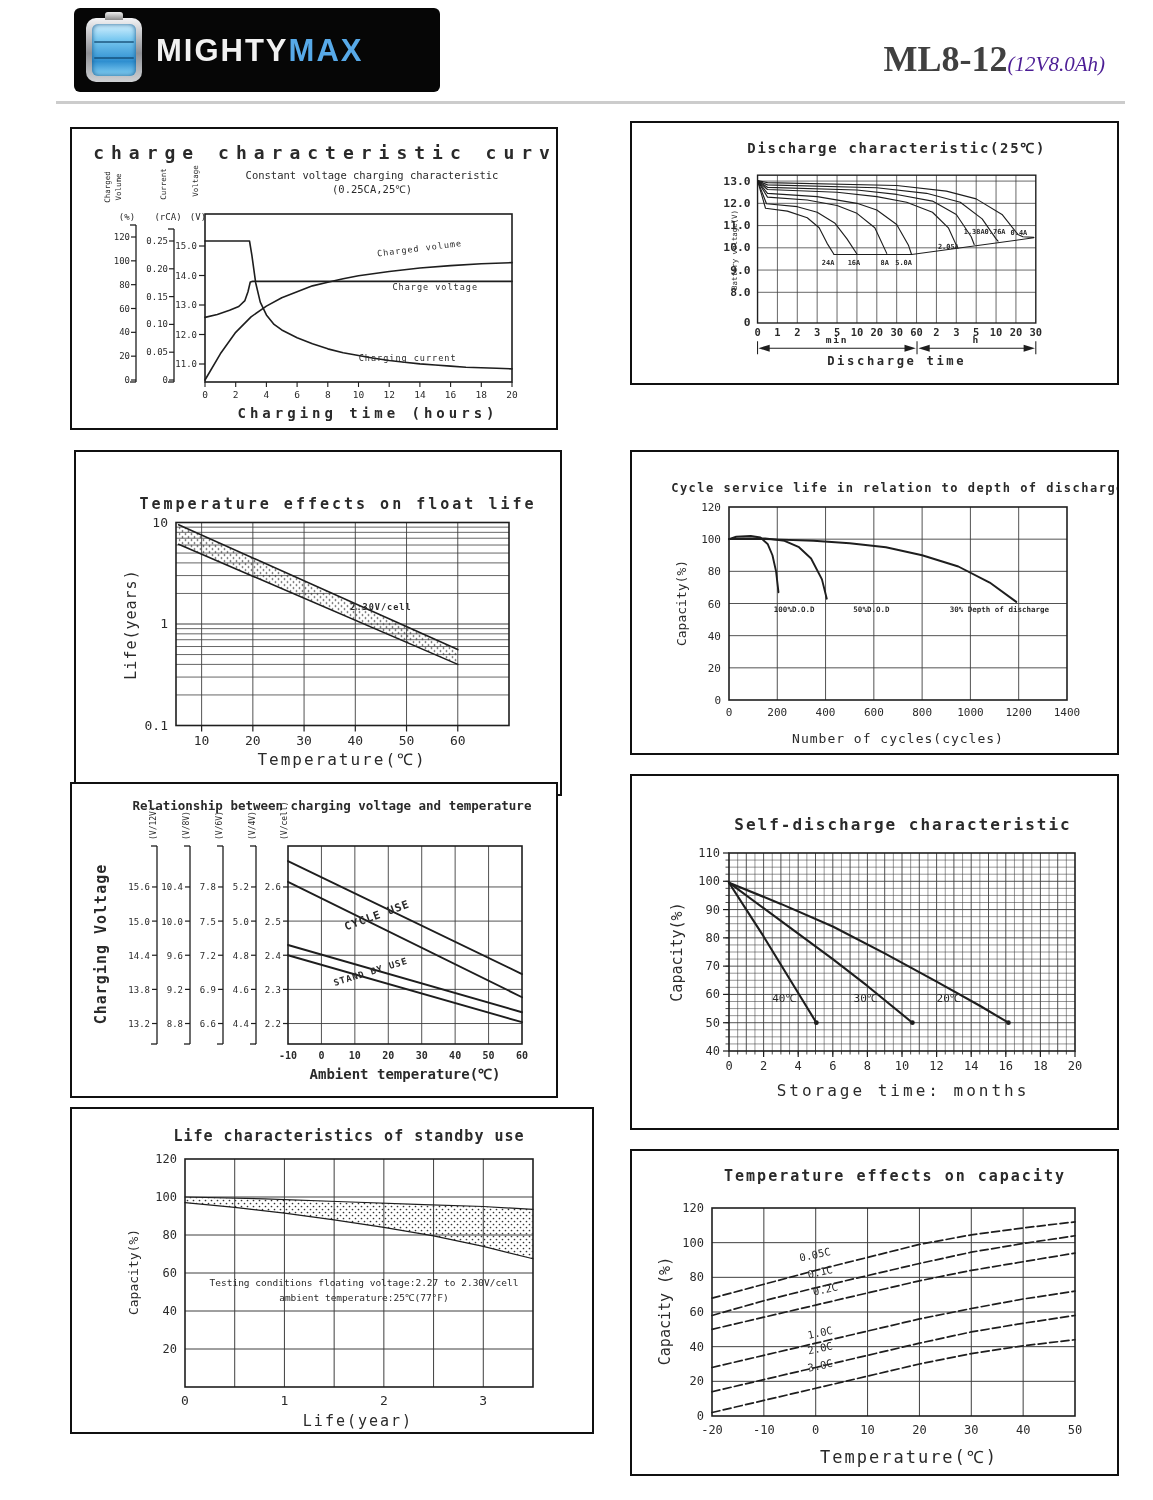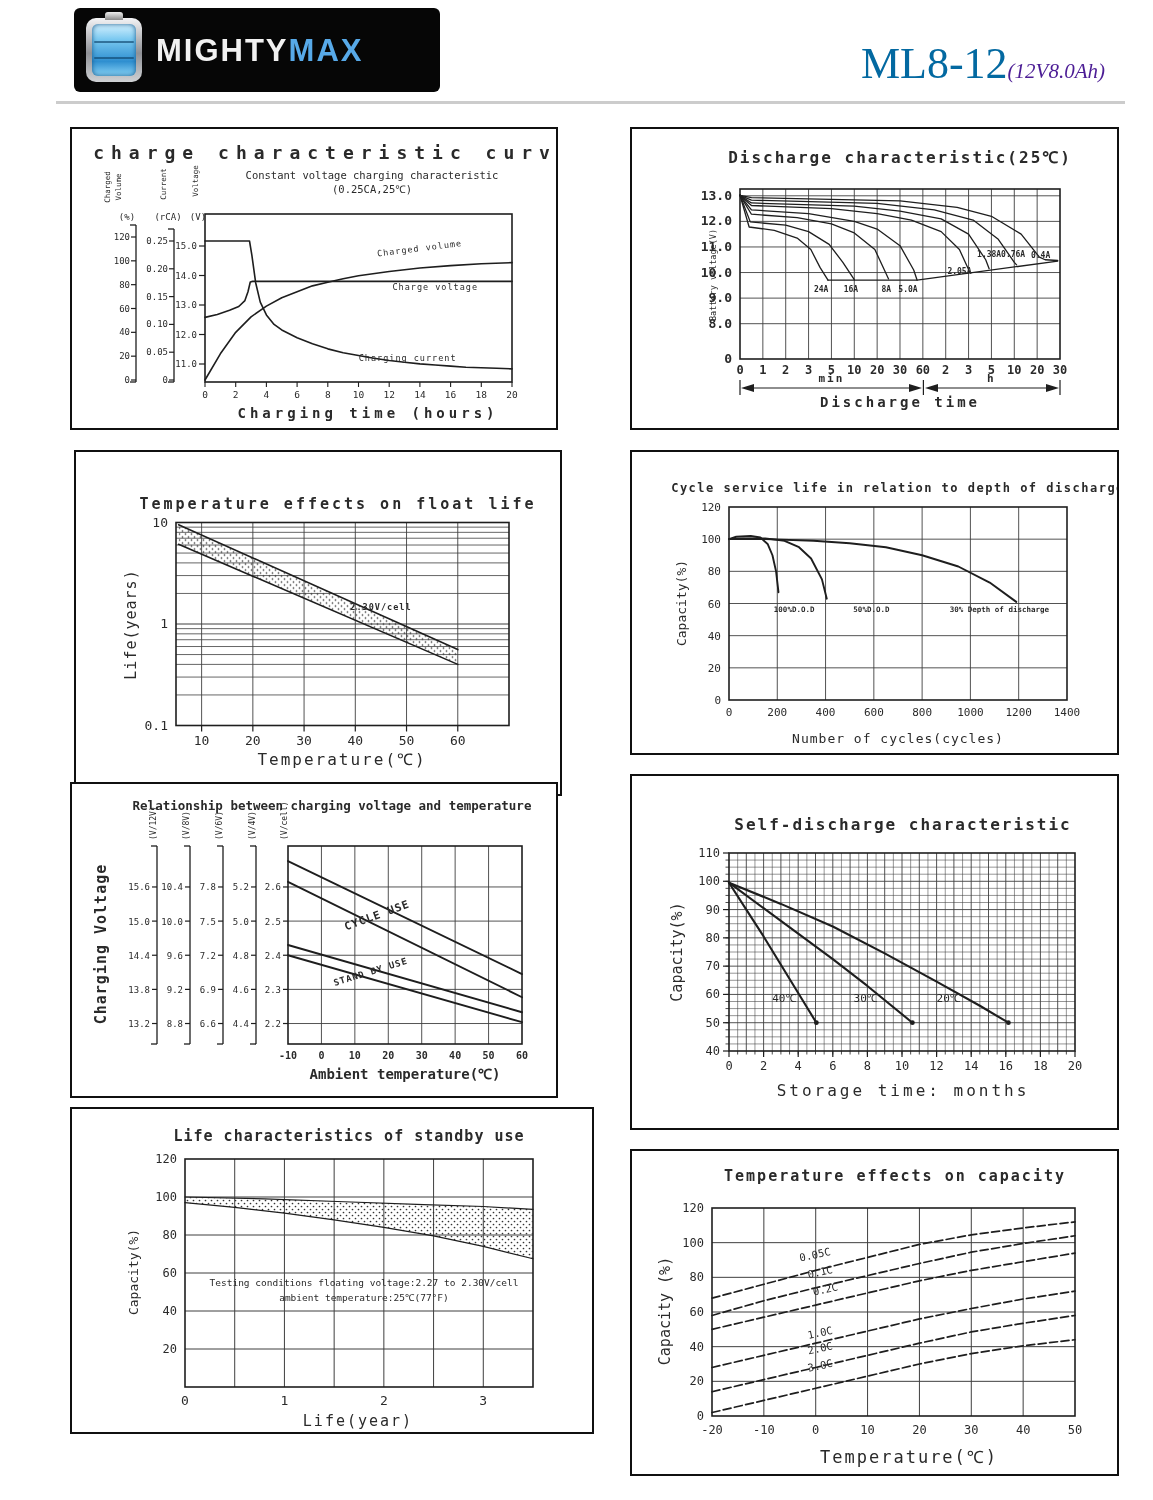--- a/index.html
+++ b/index.html
@@ -15,21 +15,21 @@
   .batt-core{position:absolute;left:6px;right:6px;top:6px;bottom:6px;border-radius:6px;
         background:linear-gradient(180deg,#d6f1fe 0%,#79c8f0 30%,#2f8fd0 72%,#8ad4f6 100%);
         box-shadow:inset 0 0 5px #155a8e;}
   .batt-seg{position:absolute;left:2px;right:2px;height:2px;background:rgba(16,70,110,.65);border-radius:1px;}
   .brand{display:flex;flex-direction:column;line-height:1;font-family:"Liberation Sans",sans-serif;}
   .brand-l1{font-size:31px;font-weight:bold;letter-spacing:2px;color:#f1f1f1;}
   .brand-l1 .max{color:#57a9e8;}
   .brand-l2{font-size:34px;font-weight:bold;letter-spacing:7px;color:#bcc0c6;
         text-shadow:0 1px 0 #000,0 0 2px #30343a;margin-top:3px;}
   .model{position:absolute;right:48px;top:38px;font-family:"Liberation Serif",serif;white-space:nowrap;}
-  .model-code{font-size:44px;font-weight:normal;color:#0369a1;}
+  .model-code{font-size:36px;font-weight:bold;color:#404040;}
   .model-spec{font-size:21px;font-style:italic;color:#4c1d95;}
   .rule{position:absolute;left:56px;right:28px;top:101px;border-top:3px solid #cccccc;}
   
   .panel{position:absolute;border:2px solid #101010;background:#fff;box-sizing:border-box;}
   .panel svg{display:block;width:100%;height:100%;}
 </style>
 </head>
 <body>
 
 <div class="page">
@@ -133,21 +133,21 @@
         <text x="440" y="269" fill="#2a2a2a" font-size="9.5" text-anchor="middle" font-family="&quot;DejaVu Sans Mono&quot;,monospace" font-weight="normal">20</text>
         <text x="296" y="289" fill="#2a2a2a" font-size="14" text-anchor="middle" font-family="&quot;DejaVu Sans Mono&quot;,monospace" font-weight="bold" letter-spacing="4">Charging time (hours)</text>
         <polyline points="133.00,251.00 148.35,224.78 163.70,203.33 179.05,187.84 194.40,177.12 209.75,168.78 225.10,162.82 240.45,156.86 255.80,153.28 271.15,149.71 286.50,146.73 317.20,142.56 347.90,138.98 378.60,136.60 409.30,134.81 440.00,133.62" fill="none" stroke="#1e1e1e" stroke-width="1.6" stroke-linejoin="round" stroke-linecap="round"></polyline>
         <polyline points="133.00,188.39 145.28,185.44 157.56,181.31 166.77,177.48 172.91,171.57 175.98,162.73 178.28,152.99 180.59,152.40 440.00,152.40" fill="none" stroke="#1e1e1e" stroke-width="1.6" stroke-linejoin="round" stroke-linecap="round"></polyline>
         <polyline points="133.00,112.00 177.51,112.00 179.82,125.90 183.66,153.70 188.26,173.16 194.40,185.95 202.07,195.40 209.75,200.96 225.10,208.74 240.45,214.86 255.80,219.86 271.15,223.76 286.50,226.54 301.85,229.32 317.20,231.54 332.55,233.21 347.90,234.88 363.25,235.99 378.60,237.10 393.95,238.21 409.30,238.77 424.65,239.32 440.00,239.88" fill="none" stroke="#1e1e1e" stroke-width="1.6" stroke-linejoin="round" stroke-linecap="round"></polyline>
         <text x="347.9" y="122.30179999999999" fill="#2a2a2a" font-size="8.5" text-anchor="middle" font-family="&quot;DejaVu Sans Mono&quot;,monospace" font-weight="normal" letter-spacing="1" transform="rotate(-7 347.9 122.30179999999999)">Charged volume</text>
         <text x="363.25" y="161.25" fill="#2a2a2a" font-size="8.5" text-anchor="middle" font-family="&quot;DejaVu Sans Mono&quot;,monospace" font-weight="normal" letter-spacing="1">Charge voltage</text>
         <text x="335.62" y="232.096" fill="#2a2a2a" font-size="8.5" text-anchor="middle" font-family="&quot;DejaVu Sans Mono&quot;,monospace" font-weight="normal" letter-spacing="1">Charging current</text>
       </svg>
   </section>
-  <section class="panel" style="left:630px;top:127px;width:489px;height:303px">
+  <section class="panel" style="left:630px;top:121px;width:489px;height:264px">
     <svg viewBox="0 0 485 299">
         <text x="268" y="34" fill="#2a2a2a" font-size="16" text-anchor="middle" font-family="&quot;DejaVu Sans Mono&quot;,monospace" font-weight="bold" letter-spacing="2">Discharge characteristic(25℃)</text>
         <line x1="130.8571" y1="60" x2="130.8571" y2="230" stroke="#3f3f3f" stroke-width="0.9"></line>
         <line x1="153.7142" y1="60" x2="153.7142" y2="230" stroke="#3f3f3f" stroke-width="0.9"></line>
         <line x1="176.5713" y1="60" x2="176.5713" y2="230" stroke="#3f3f3f" stroke-width="0.9"></line>
         <line x1="199.4284" y1="60" x2="199.4284" y2="230" stroke="#3f3f3f" stroke-width="0.9"></line>
         <line x1="222.2855" y1="60" x2="222.2855" y2="230" stroke="#3f3f3f" stroke-width="0.9"></line>
         <line x1="245.1426" y1="60" x2="245.1426" y2="230" stroke="#3f3f3f" stroke-width="0.9"></line>
         <line x1="267.99969999999996" y1="60" x2="267.99969999999996" y2="230" stroke="#3f3f3f" stroke-width="0.9"></line>
         <line x1="290.8568" y1="60" x2="290.8568" y2="230" stroke="#3f3f3f" stroke-width="0.9"></line>

